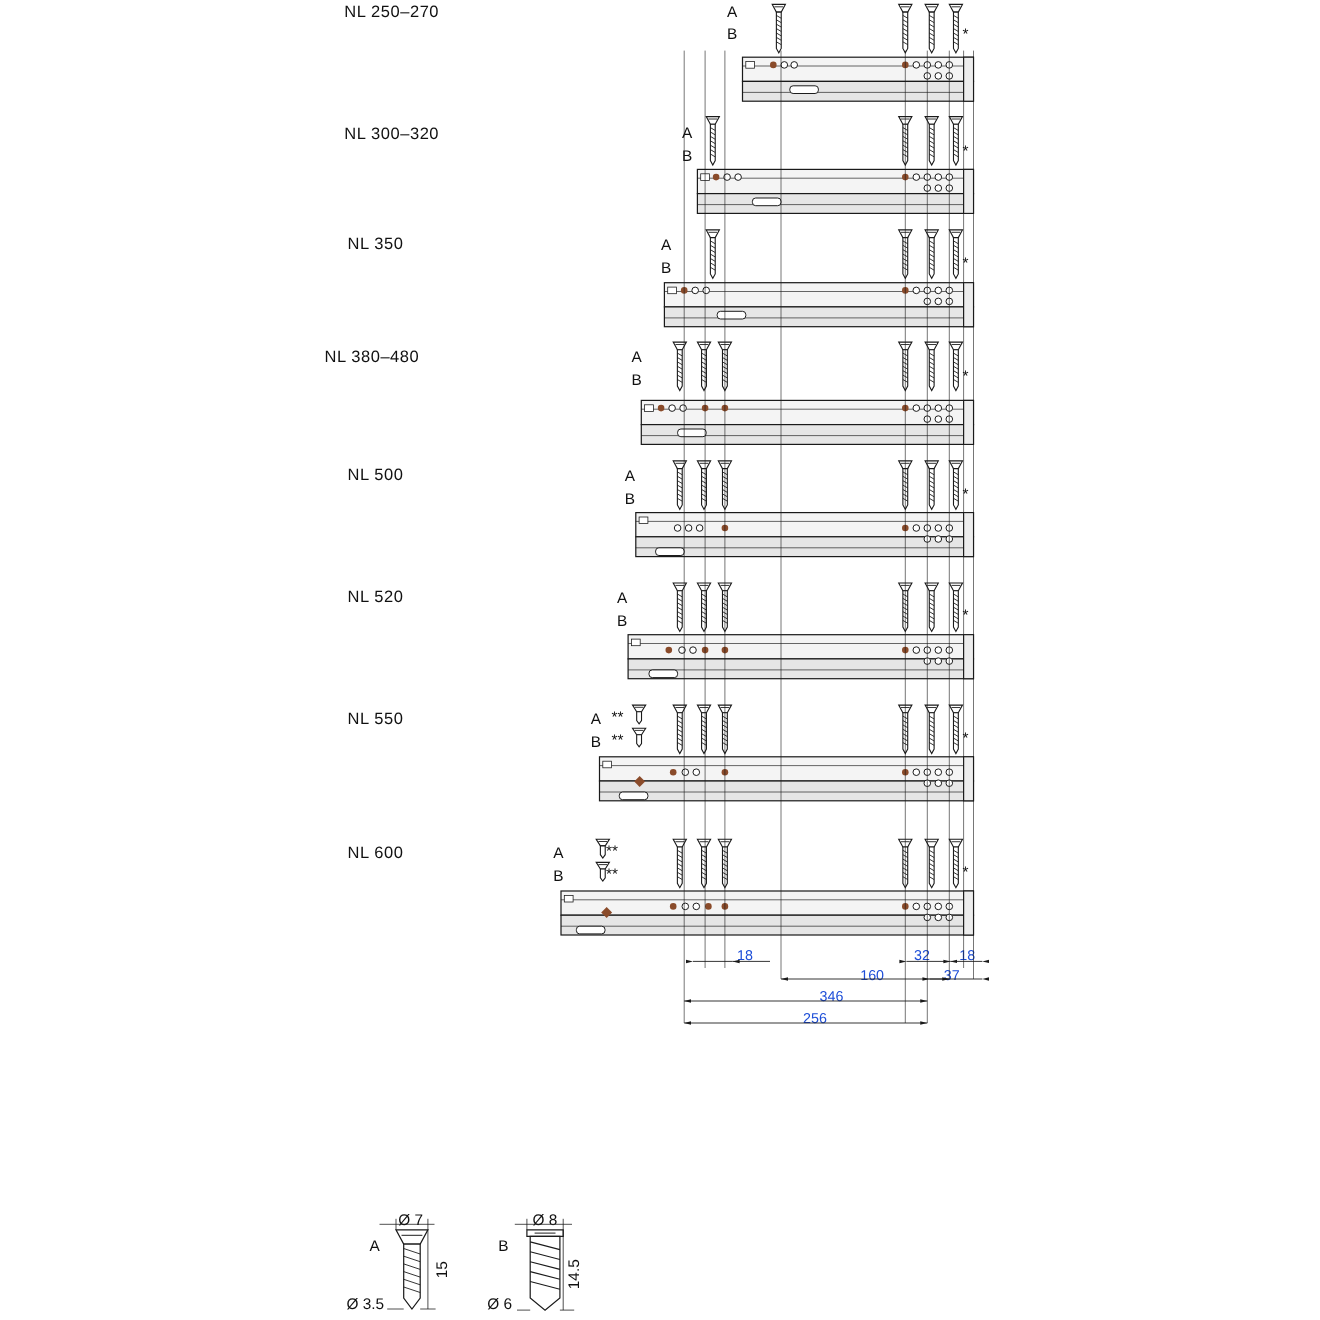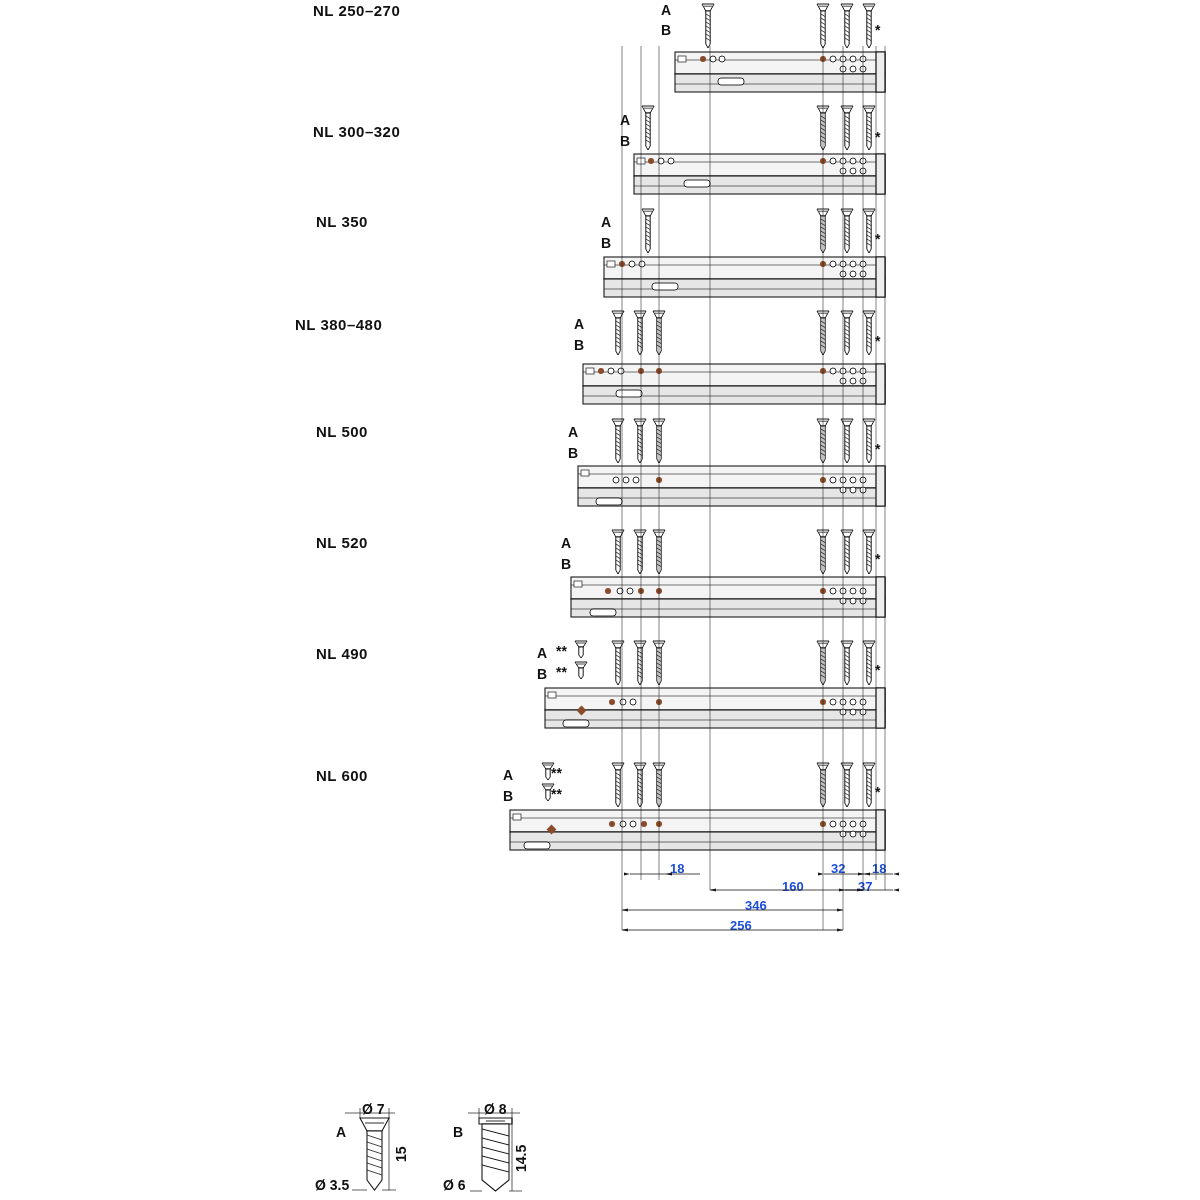--- a/index.html
+++ b/index.html
@@ -13,21 +13,20 @@
     position: relative;
     font-family: "Liberation Sans", sans-serif;
     color: #111111;
     overflow: hidden;
   }
   #sheet {
     position: absolute;
     left: 0; top: 0;
     width: 1200px;
     height: 1200px;
-    font-weight: bold;
   }
   .row-label {
     position: absolute;
     font-size: 15px;
     letter-spacing: 0.5px;
     color: #111;
     white-space: nowrap;
   }
   .ab-label {
     position: absolute;
@@ -52,26 +51,26 @@
     transform-origin: left top;
   }
   svg { display: block; }
 </style>
 </head>
 <body>
 
 <div id="sheet">
 
   <div class="row-label" style="left:313px; top:2px;">NL 250–270</div>
-  <div class="row-label" style="left:313px; top:113px;margin-top:10px;">NL 300–320</div>
+  <div class="row-label" style="left:313px; top:113px;">NL 300–320</div>
   <div class="row-label" style="left:316px; top:213px;">NL 350</div>
   <div class="row-label" style="left:295px; top:316px;">NL 380–480</div>
   <div class="row-label" style="left:316px; top:423px;">NL 500</div>
   <div class="row-label" style="left:316px; top:534px;text-align:right;">NL 520</div>
-  <div class="row-label" style="left:316px; top:645px;">NL 490</div>
+  <div class="row-label" style="left:316px; top:645px;">NL 550</div>
   <div class="row-label" style="left:316px; top:767px;">NL 600</div>
 
   <div class="ab-label" style="left:661px; top:2px;">A</div>
   <div class="ab-label" style="left:661px; top:22px;">B</div>
 
   <div class="ab-label" style="left:620px; top:112px;">A</div>
   <div class="ab-label" style="left:620px; top:133px;">B</div>
 
   <div class="ab-label" style="left:601px; top:214px;">A</div>
   <div class="ab-label" style="left:601px; top:235px;">B</div>

